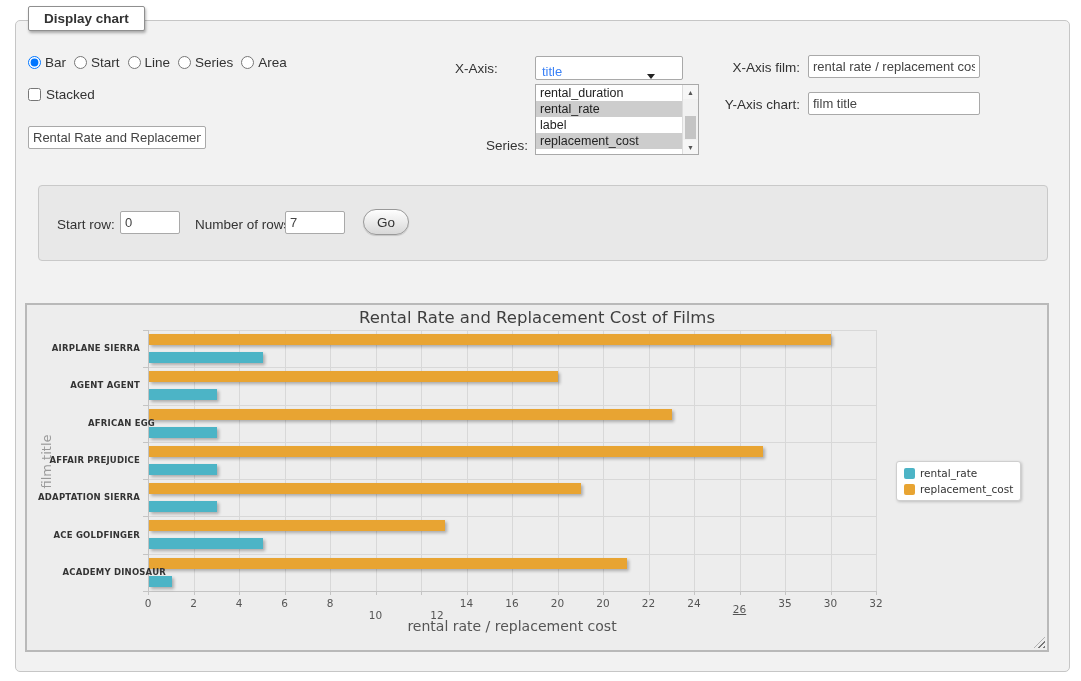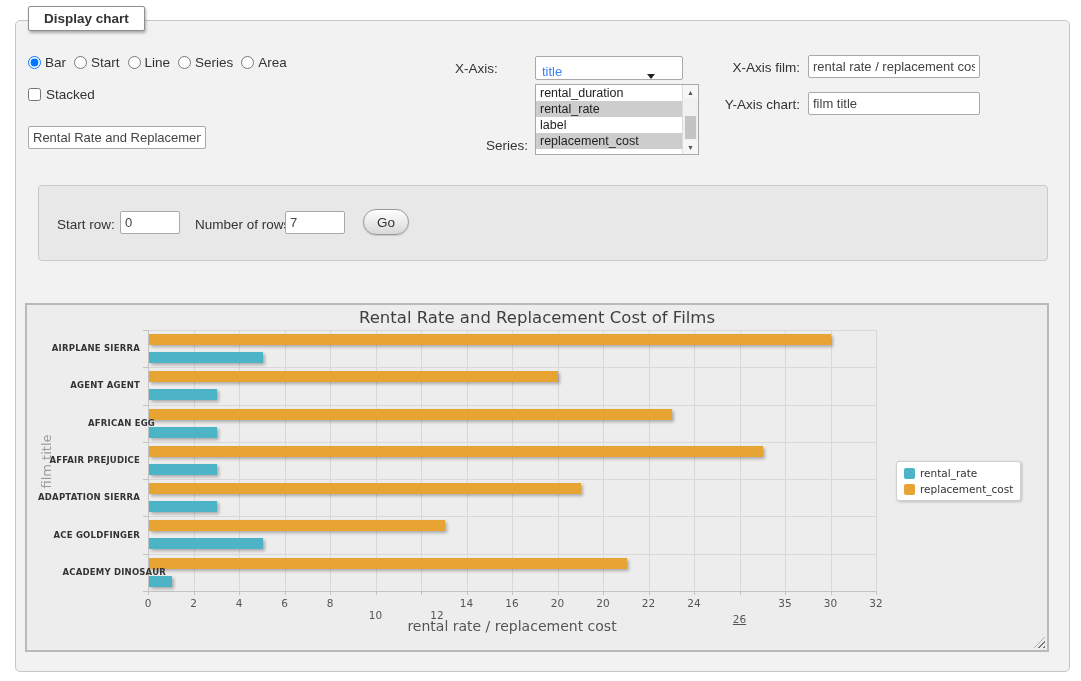--- a/index.html
+++ b/index.html
@@ -180,21 +180,21 @@
         <div class="tickmark" style="left: 576px; top: 286px; width: 1px; height: 4px;"></div>
         <div class="tick-label" style="left: 576px; top: 292px;">20</div>
         <div class="gridv" style="left: 621.5px; top: 25px; height: 261px;"></div>
         <div class="tickmark" style="left: 621.5px; top: 286px; width: 1px; height: 4px;"></div>
         <div class="tick-label" style="left: 621.5px; top: 292px;">22</div>
         <div class="gridv" style="left: 667px; top: 25px; height: 261px;"></div>
         <div class="tickmark" style="left: 667px; top: 286px; width: 1px; height: 4px;"></div>
         <div class="tick-label" style="left: 667px; top: 292px;">24</div>
         <div class="gridv" style="left: 712.5px; top: 25px; height: 261px;"></div>
         <div class="tickmark" style="left: 712.5px; top: 286px; width: 1px; height: 4px;"></div>
-        <div class="tick-label" style="left: 712.5px; top: 308px; text-decoration: underline;">26</div>
+        <div class="tick-label" style="left: 712.5px; top: 298px; text-decoration: underline;">26</div>
         <div class="gridv" style="left: 758px; top: 25px; height: 261px;"></div>
         <div class="tickmark" style="left: 758px; top: 286px; width: 1px; height: 4px;"></div>
         <div class="tick-label" style="left: 758px; top: 292px;">35</div>
         <div class="gridv" style="left: 803.5px; top: 25px; height: 261px;"></div>
         <div class="tickmark" style="left: 803.5px; top: 286px; width: 1px; height: 4px;"></div>
         <div class="tick-label" style="left: 803.5px; top: 292px;">30</div>
         <div class="gridv" style="left: 849px; top: 25px; height: 261px;"></div>
         <div class="tickmark" style="left: 849px; top: 286px; width: 1px; height: 4px;"></div>
         <div class="tick-label" style="left: 849px; top: 292px;">32</div>
         <div class="gridh" style="left: 121px; top: 25px; width: 728px;"></div>

